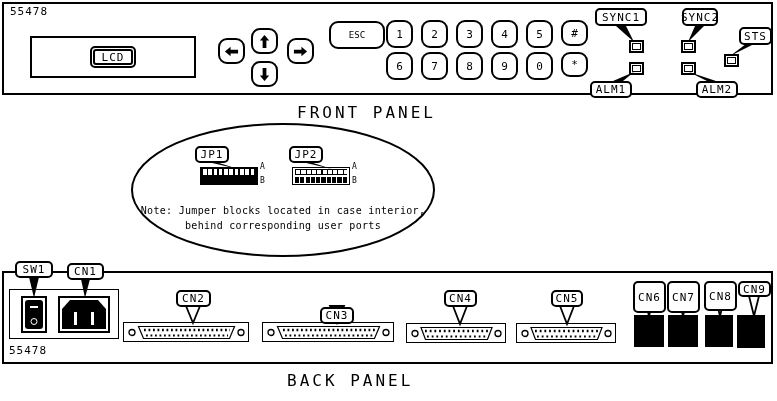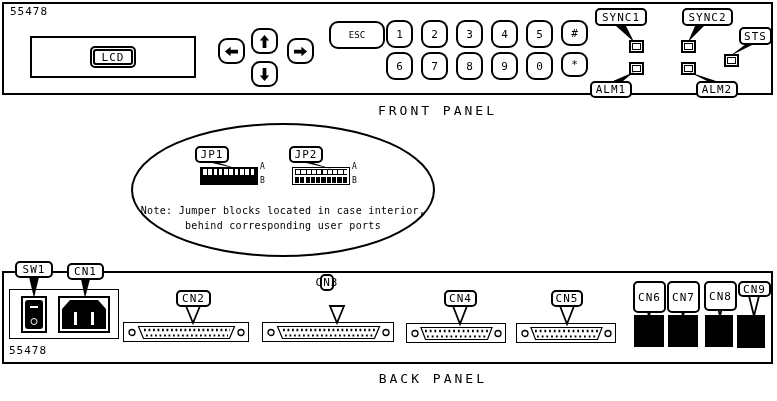--- a/index.html
+++ b/index.html
@@ -2,21 +2,21 @@
 <html><head>
 <meta charset="utf-8">
 <style>
   * { margin:0; padding:0; box-sizing:border-box; }
   html,body { background:#fff; }
   body { width:777px; height:401px; overflow:hidden; }
   .canvas { position:relative; width:777px; height:401px; background:#fff;
             font-family:"DejaVu Sans Mono", monospace; color:#000; }
   .panel { position:absolute; border:2px solid #000; background:#fff; z-index:0; }
   .pn { position:absolute; font-size:11px; letter-spacing:1px; z-index:1; }
-  .caption { position:absolute; font-size:13px; letter-spacing:3px; text-align:right; z-index:1; }
+  .caption { position:absolute; font-size:16px; letter-spacing:3px; text-align:left; z-index:1; }
   .key { position:absolute; border:2px solid #000; border-radius:9px; background:#fff;
          display:flex; align-items:center; justify-content:center; font-size:11px; z-index:1; }
   .key.small-label { font-size:9px; letter-spacing:0; }
   .callout { position:absolute; border:2.5px solid #000; border-radius:5px; background:#fff;
              display:flex; align-items:center; justify-content:center;
              font-size:11px; letter-spacing:1px; z-index:3; }
   .led { position:absolute; width:15px; height:13px; background:#fff; border:2px solid #000; z-index:2; }
   .led::after { content:""; position:absolute; inset:1px; border:1px solid #000; }
   .box2 { position:absolute; border:2px solid #000; background:#fff;
           display:flex; align-items:center; justify-content:center; z-index:1; }
@@ -107,21 +107,21 @@
   <div class="key" style="left:526px;top:52px;width:27px;height:28px">0</div>
   <div class="key" style="left:561px;top:52px;width:27px;height:25px">*</div>
 
   <div class="led" style="left:629px;top:40px"></div>
   <div class="led" style="left:629px;top:62px"></div>
   <div class="led" style="left:681px;top:40px"></div>
   <div class="led" style="left:681px;top:62px"></div>
   <div class="led" style="left:724px;top:54px"></div>
 
   <div class="callout" style="left:595px;top:8px;width:52px;height:18px">SYNC1</div>
-  <div class="callout" style="left:682px;top:8px;width:51px;height:18px">SYNC2</div>
+  <div class="callout" style="left:682px;top:8px;width:36px;height:18px">SYNC2</div>
   <div class="callout" style="left:739px;top:27px;width:33px;height:18px">STS</div>
   <div class="callout" style="left:590px;top:81px;width:42px;height:17px">ALM1</div>
   <div class="callout" style="left:696px;top:81px;width:42px;height:17px">ALM2</div>
 
   <div class="caption" style="left:297px;top:103px;width:200px">FRONT PANEL</div>
 
   <div class="ellipse" style="left:131px;top:123px;width:304px;height:134px"></div>
 
   <div class="callout" style="left:195px;top:146px;width:34px;height:17px">JP1</div>
   <div class="callout" style="left:289px;top:146px;width:34px;height:17px">JP2</div>
@@ -203,21 +203,21 @@
   </div>
 
   <div class="jack" style="left:634px;top:315px;width:30px;height:32px"></div>
   <div class="jack" style="left:668px;top:315px;width:30px;height:32px"></div>
   <div class="jack" style="left:705px;top:315px;width:28px;height:32px"></div>
   <div class="jack" style="left:737px;top:315px;width:28px;height:33px"></div>
 
   <div class="callout" style="left:15px;top:261px;width:38px;height:17px">SW1</div>
   <div class="callout" style="left:67px;top:263px;width:37px;height:17px">CN1</div>
   <div class="callout" style="left:176px;top:290px;width:35px;height:17px">CN2</div>
-  <div class="callout" style="left:320px;top:274px;width:14px;height:17px">CN3</div>
+  <div class="callout" style="left:320px;top:307px;width:34px;height:17px">CN3</div>
   <div class="callout" style="left:444px;top:290px;width:33px;height:17px">CN4</div>
   <div class="callout" style="left:551px;top:290px;width:32px;height:17px">CN5</div>
   <div class="callout" style="left:633px;top:281px;width:33px;height:32px">CN6</div>
   <div class="callout" style="left:667px;top:281px;width:33px;height:32px">CN7</div>
   <div class="callout" style="left:704px;top:281px;width:33px;height:30px">CN8</div>
   <div class="callout" style="left:738px;top:281px;width:33px;height:16px">CN9</div>
 
   <div class="caption" style="left:287px;top:371px;width:200px">BACK PANEL</div>
 
   <svg class="overlay" width="777" height="401">

